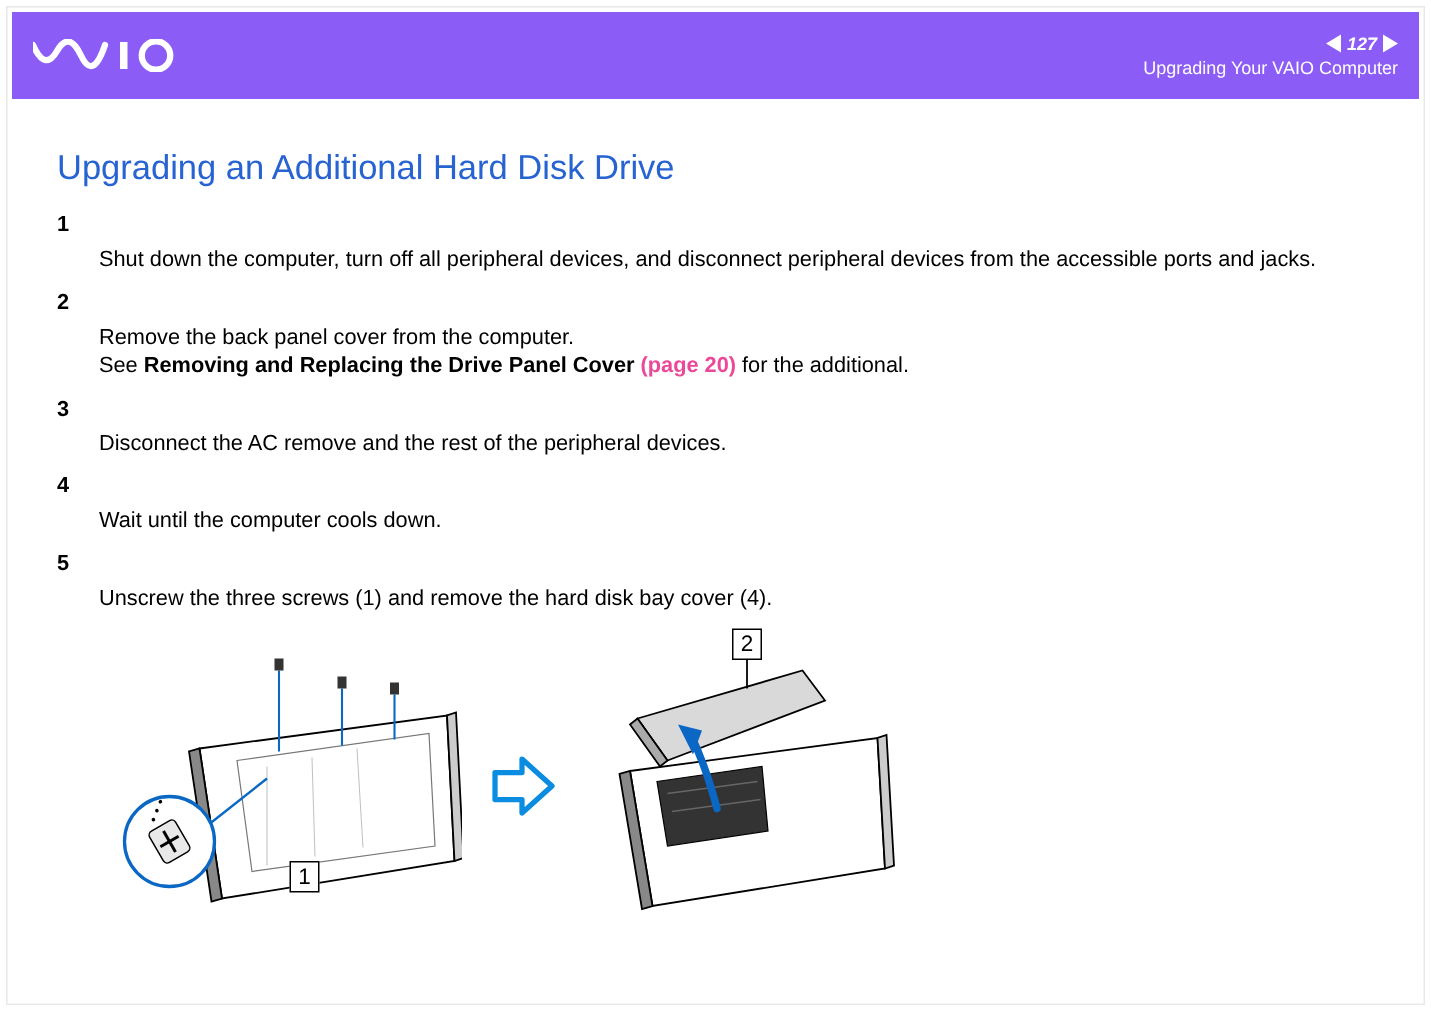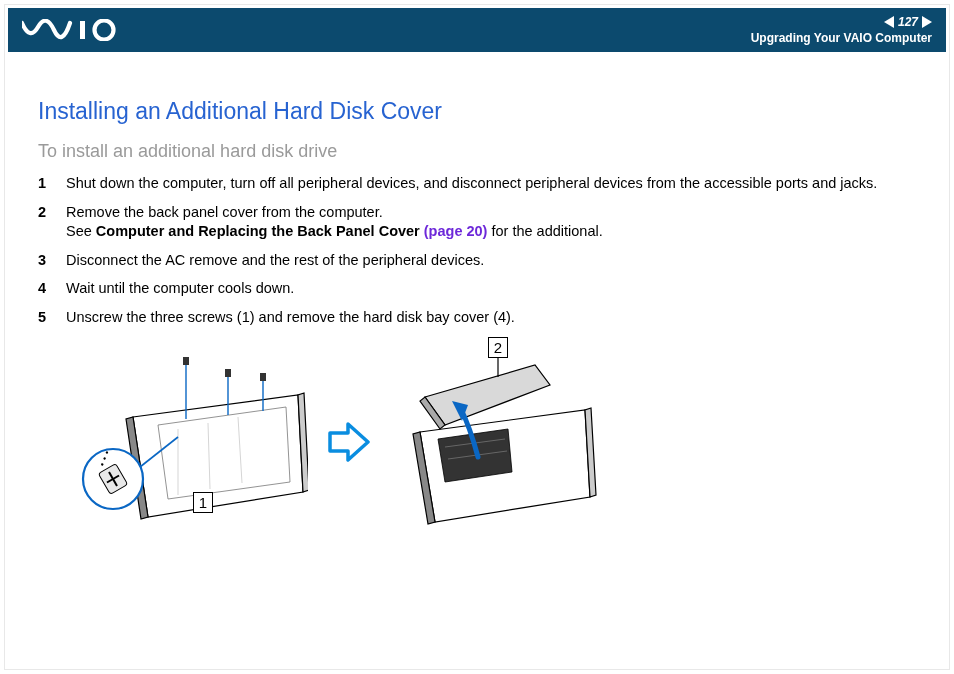--- a/index.html
+++ b/index.html
@@ -16,22 +16,22 @@
   .page-border {
     position: absolute;
     inset: 4px;
     border: 1px solid #e8e8e8;
   }
   .header-bar {
     position: absolute;
     top: 8px;
     left: 8px;
     right: 8px;
-    height: 44px;
-    background: #0c4a6e;
+    height: 58px;
+    background: #8b5cf6;
     display: flex;
     align-items: center;
     justify-content: space-between;
     padding: 0 14px;
   }
   .logo {
     display: flex;
     align-items: center;
   }
   .logo svg { display: block; }
@@ -53,21 +53,21 @@
   .nav-arrow {
     width: 0; height: 0;
     border-top: 6px solid transparent;
     border-bottom: 6px solid transparent;
   }
   .nav-arrow.left { border-right: 10px solid #fff; }
   .nav-arrow.right { border-left: 10px solid #fff; }
   .breadcrumb {
     color: #fff;
     font-size: 12px;
-    font-weight: bold;
+    font-weight: normal;
   }
   .content {
     position: absolute;
     top: 68px;
     left: 38px;
     right: 38px;
   }
   .title {
     color: #2763d1;
     font-size: 23px;
@@ -87,22 +87,22 @@
   .steps li {
     display: flex;
     gap: 14px;
     margin-bottom: 9px;
     line-height: 1.35;
   }
   .step-num {
     font-weight: bold;
     min-width: 14px;
   }
-  .step-body { flex: 1; }
-  .xref { color: #6d28d9; font-weight: bold; }
+  .step-body { flex: 1; margin-top: 23px; }
+  .xref { color: #ec4899; font-weight: bold; }
   .figure {
     margin-top: 20px;
     margin-left: 40px;
     display: flex;
     align-items: center;
     gap: 20px;
   }
   .diagram {
     position: relative;
   }
@@ -137,33 +137,32 @@
     <div class="page-nav">
       <span class="nav-arrow left"></span>
       <span>127</span>
       <span class="nav-arrow right"></span>
     </div>
     <div class="breadcrumb">Upgrading Your VAIO Computer</div>
   </div>
 </div>
 
 <div class="content">
-  <h1 class="title">Installing an Additional Hard Disk Cover</h1>
-  <h2 class="subtitle">To install an additional hard disk drive</h2>
+  <h1 class="title">Upgrading an Additional Hard Disk Drive</h1>
 
   <ol class="steps">
     <li>
       <span class="step-num">1</span>
       <span class="step-body">Shut down the computer, turn off all peripheral devices, and disconnect peripheral devices from the accessible ports and jacks.</span>
     </li>
     <li>
       <span class="step-num">2</span>
       <span class="step-body">
         <span style="white-space:pre-line;">Remove the back panel cover from the computer.
-See </span><b>Computer and Replacing the Back Panel Cover</b><span class="xref"> (page 20)</span><span> for the additional.</span>
+See </span><b>Removing and Replacing the Drive Panel Cover</b><span class="xref"> (page 20)</span><span> for the additional.</span>
       </span>
     </li>
     <li>
       <span class="step-num">3</span>
       <span class="step-body">Disconnect the AC remove and the rest of the peripheral devices.</span>
     </li>
     <li>
       <span class="step-num">4</span>
       <span class="step-body">Wait until the computer cools down.</span>
     </li>

